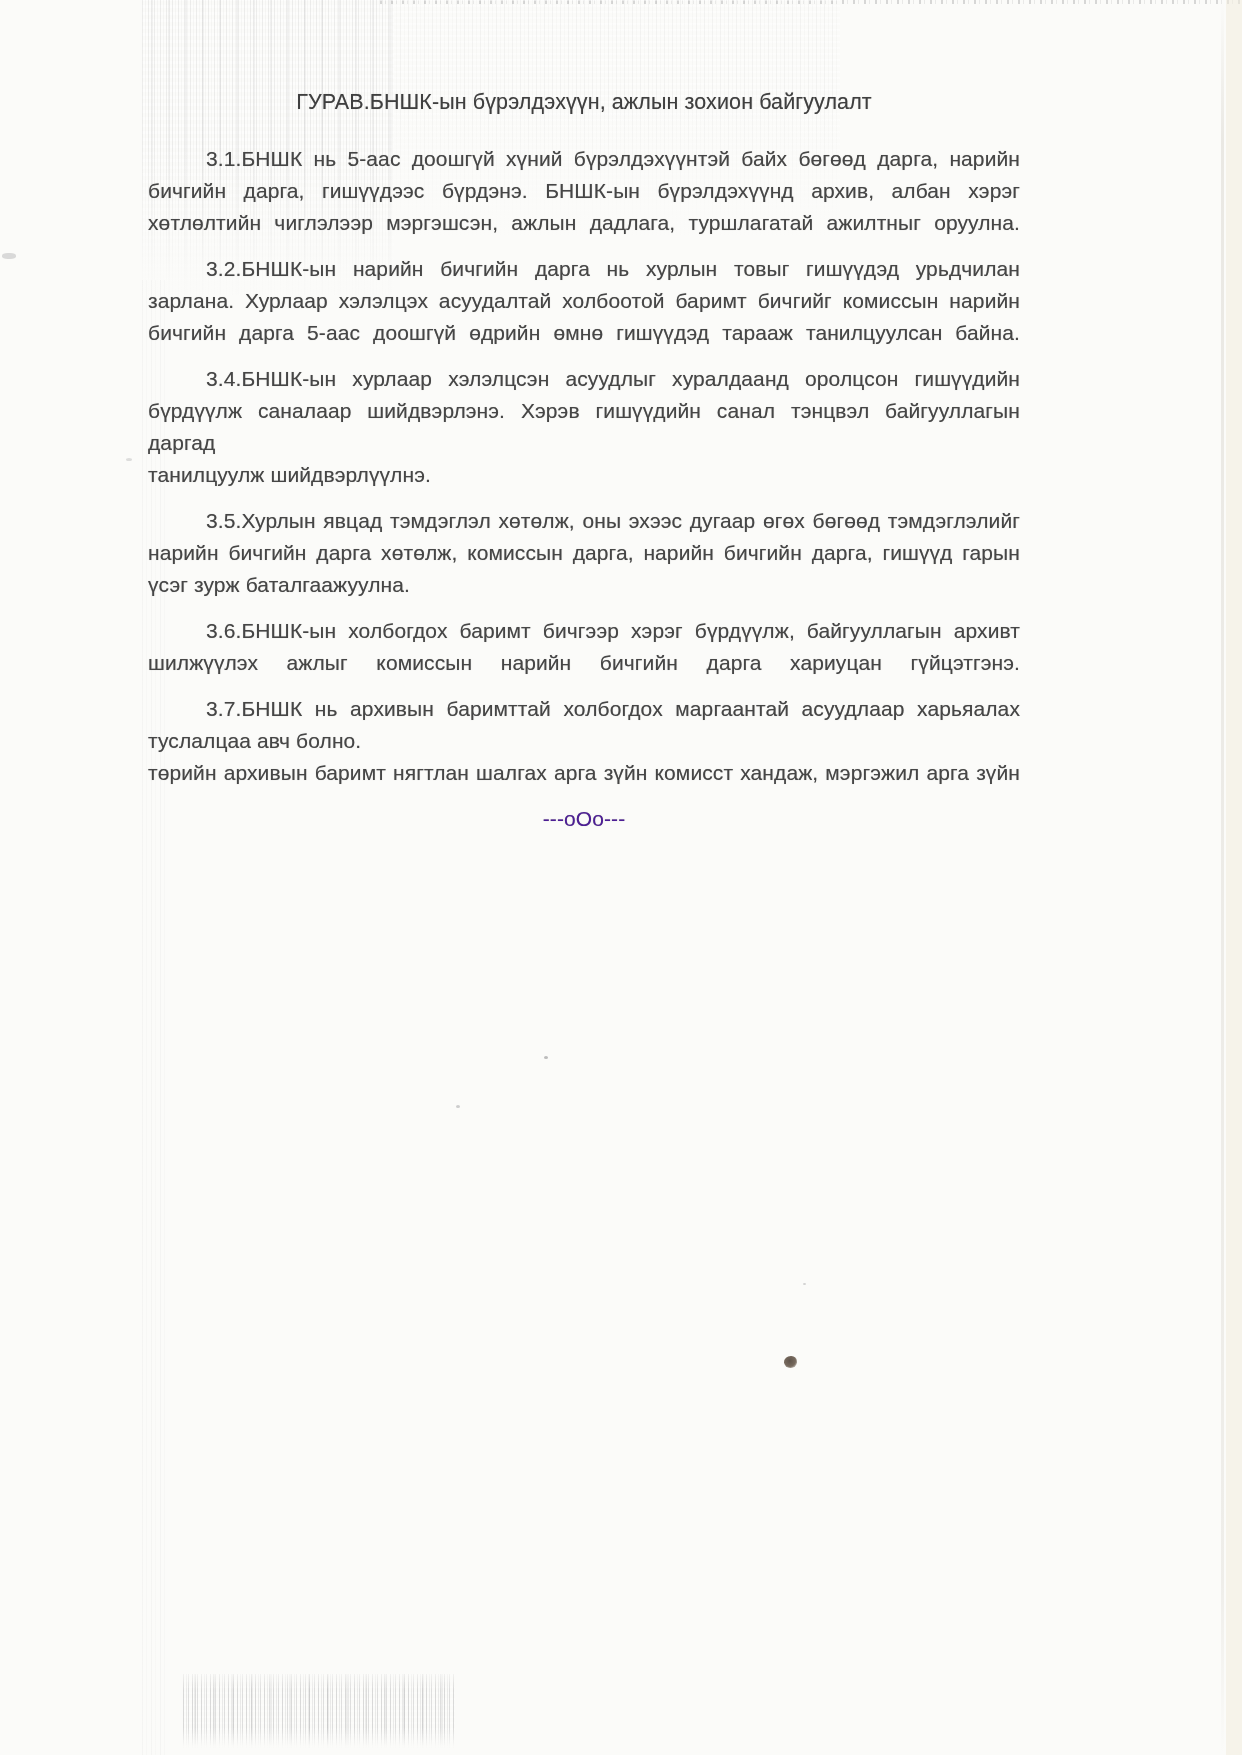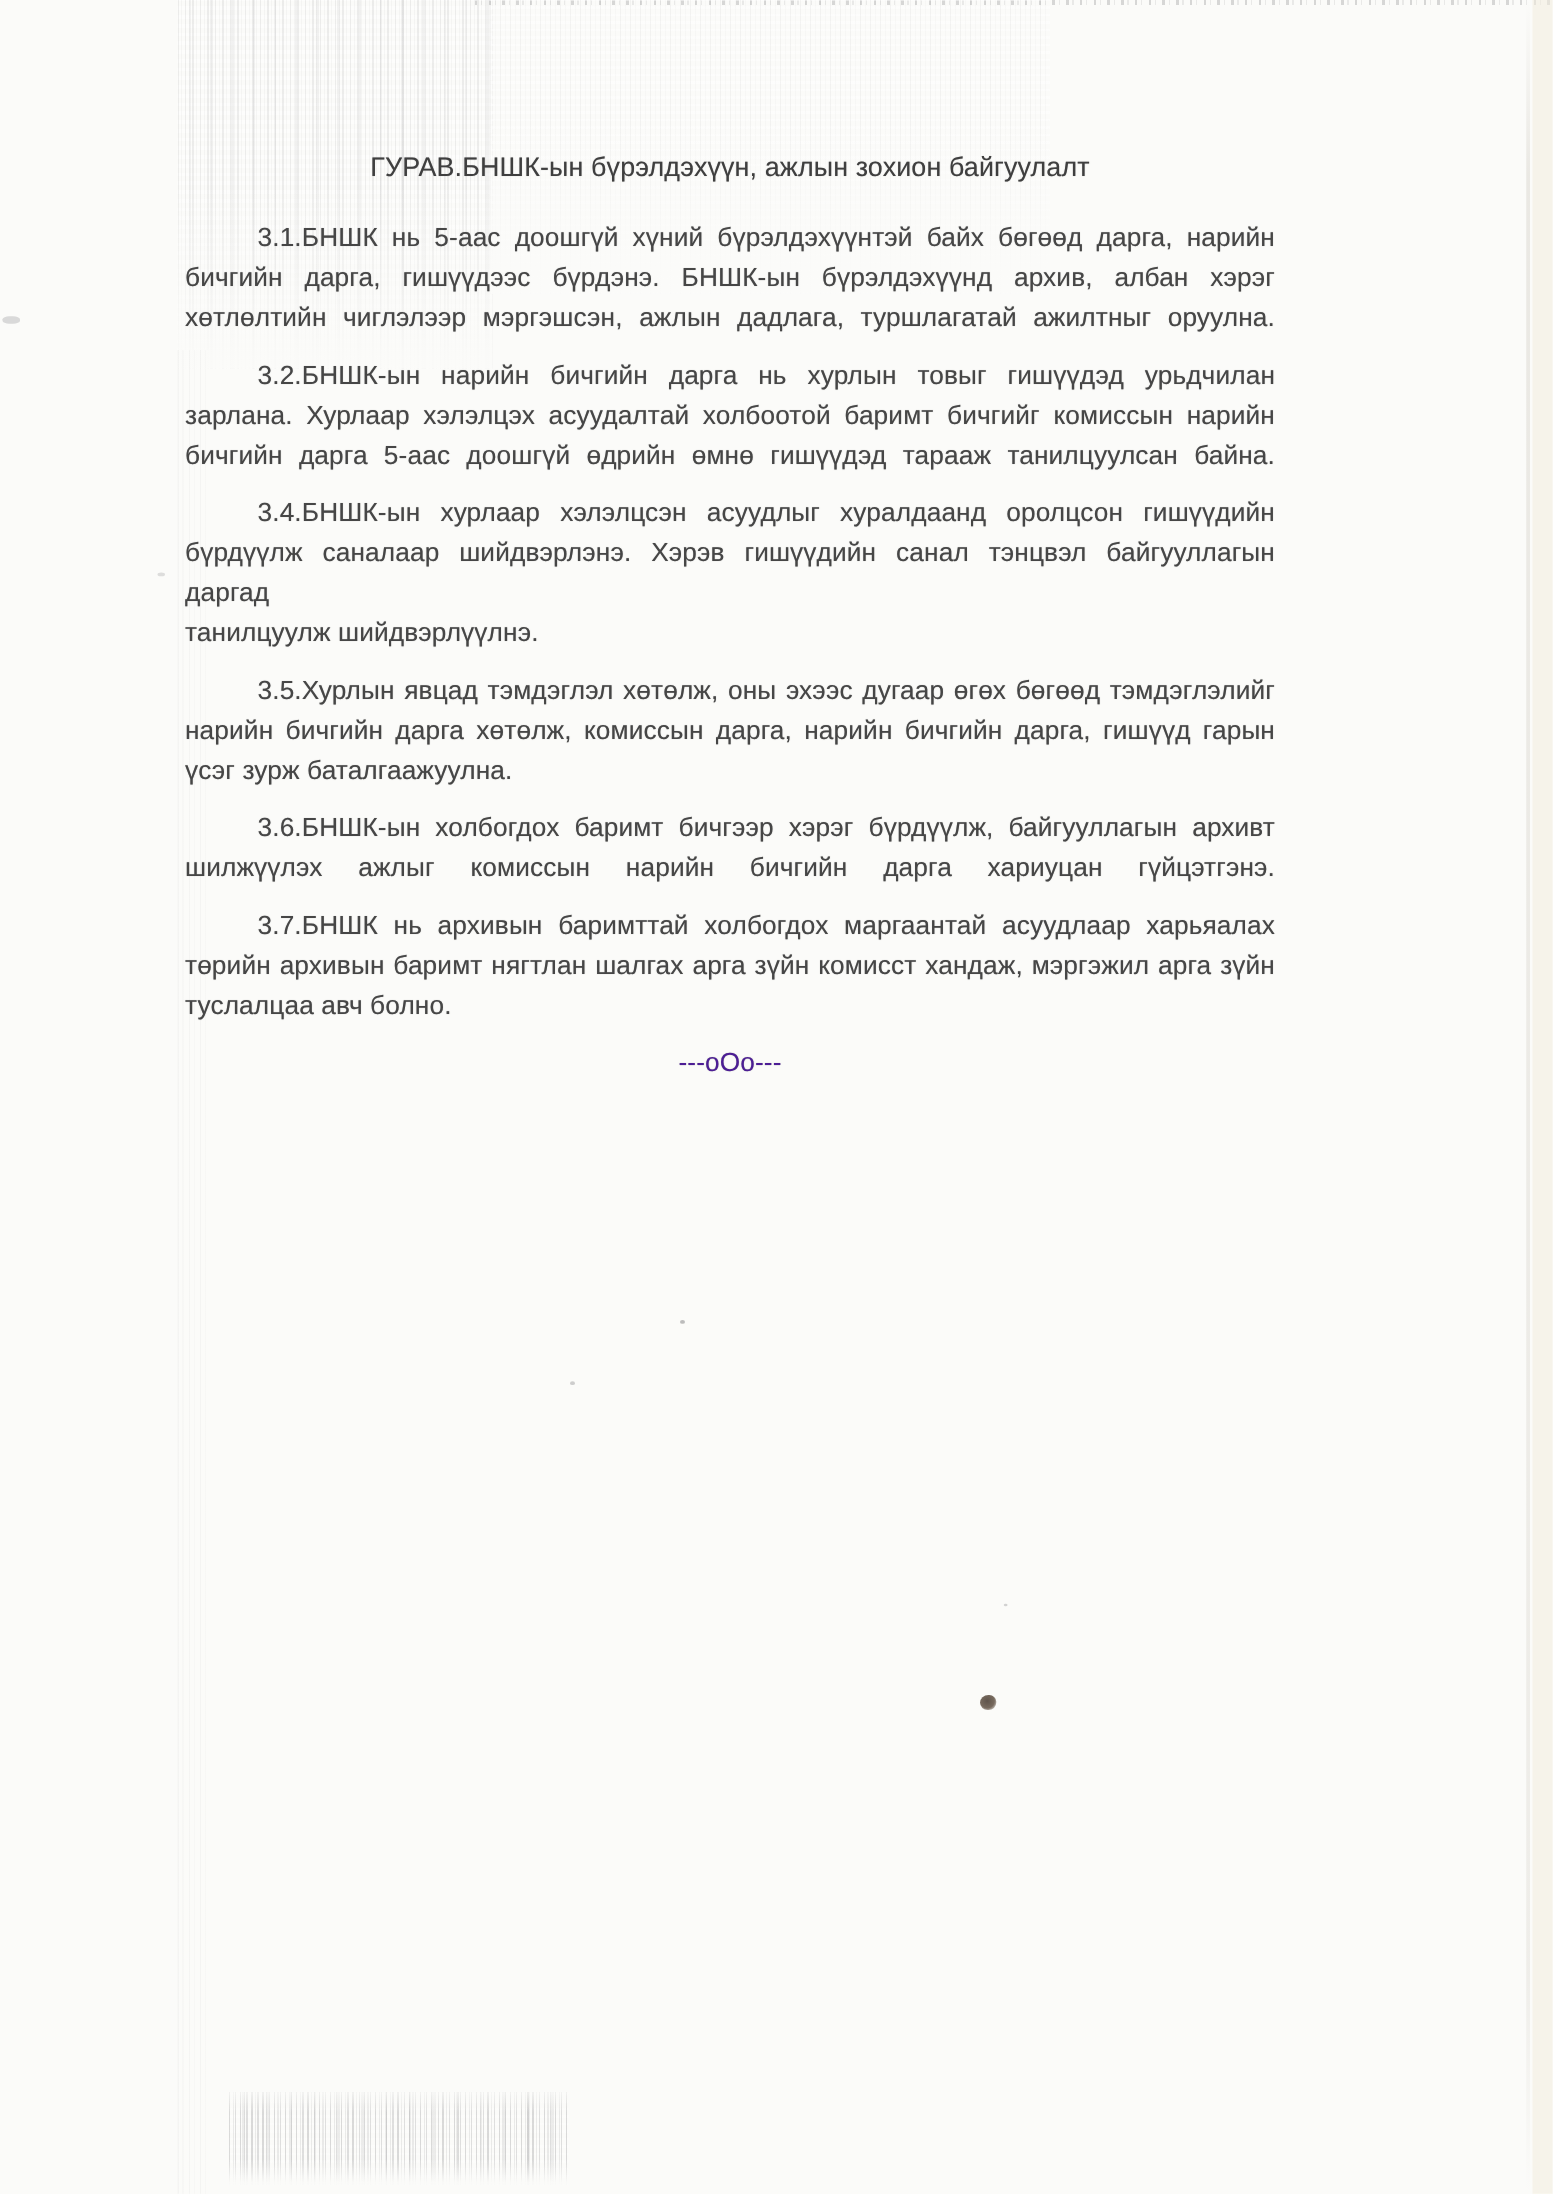--- a/index.html
+++ b/index.html
@@ -92,21 +92,21 @@
   }
   .speck { position: absolute; border-radius: 50%; pointer-events: none; z-index: 1; }
   .speck-1 { left: 544px; top: 1056px; width: 4px; height: 3px; background: rgba(110,110,112,0.45); }
   .speck-2 { left: 456px; top: 1105px; width: 4px; height: 3px; background: rgba(120,120,122,0.35); }
   .speck-3 { left: 803px; top: 1283px; width: 3px; height: 2px; background: rgba(125,125,127,0.32); }
   .speck-4 { left: 2px;   top: 253px;  width: 14px; height: 6px; background: rgba(140,140,142,0.30); border-radius: 40%; }
   .speck-5 { left: 126px; top: 458px;  width: 6px; height: 3px; background: rgba(145,145,147,0.28); }
   
   .textblock {
     position: absolute;
-    left: 148px; top: 117px; width: 872px;
+    left: 148px; top: 85px; width: 872px;
     z-index: 2;
     color: #464646;
     text-shadow: 0 0 0.7px rgba(90,90,90,0.55);
     letter-spacing: 0.1px;
   }
   .doc-title {
     font-size: 21.5px;
     font-weight: 400;
     line-height: 34px;
     margin: 0 0 24px 0;
@@ -177,20 +177,20 @@
       <div class="line short-last">үсэг зурж баталгаажуулна.</div>
     </div>
 
     <div class="para">
       <div class="line first">3.6.БНШК-ын холбогдох баримт бичгээр хэрэг бүрдүүлж, байгууллагын архивт</div>
       <div class="line">шилжүүлэх ажлыг комиссын нарийн бичгийн дарга хариуцан гүйцэтгэнэ.</div>
     </div>
 
     <div class="para">
       <div class="line first">3.7.БНШК нь архивын баримттай холбогдох маргаантай асуудлаар харьяалах</div>
+      <div class="line short-last">туслалцаа авч болно.</div>
       <div class="line">төрийн архивын баримт нягтлан шалгах арга зүйн комисст хандаж, мэргэжил арга зүйн</div>
-      <div class="line short-last">туслалцаа авч болно.</div>
     </div>
 
     <div class="endmark">---oOo---</div>
 
   </div>
 </div>
 
 </body></html>

